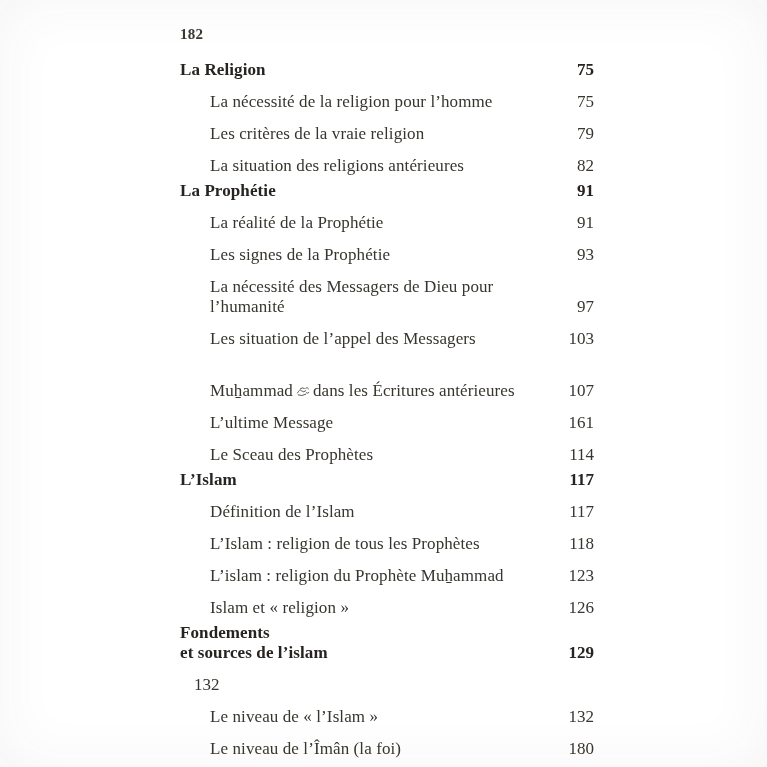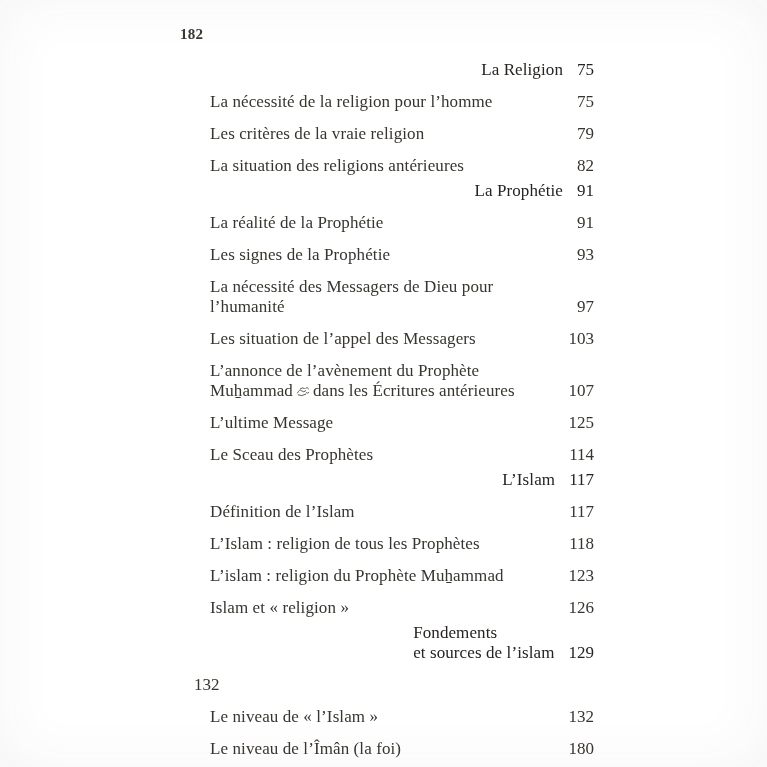--- a/index.html
+++ b/index.html
@@ -43,23 +43,22 @@
   }
   .row .title {
     white-space: pre-line;
     letter-spacing: 0.1px;
   }
   .row .pagenum {
     margin-left: 14px;
     flex: 0 0 auto;
   }
   .lvl1 {
-    font-weight: normal;
+    font-weight: bold;
     color: #262320;
-    justify-content: flex-end;
   }
   .lvl2 {
     color: #38352f;
     margin-top: 12px;
   }
   .lvl2 .title {
     padding-left: 30px;
   }
   .saws-icon {
     display: inline-block;
@@ -116,35 +115,35 @@
           <span class="title">La nécessité des Messagers de Dieu pour l’humanité</span>
           <span class="pagenum">97</span>
         </div>
 
       <div class="row lvl2">
           <span class="title">Les situation de l’appel des Messagers</span>
           <span class="pagenum">103</span>
         </div>
 
       <div class="row lvl2">
-          <span class="title"><span>L’annonce de l’avènement du Prophète</span><br><span>Muẖammad</span><svg class="saws-icon" viewBox="0 0 20 16" width="14" height="11">
+          <span class="title"><br><span>Muẖammad</span><svg class="saws-icon" viewBox="0 0 20 16" width="14" height="11">
               <g fill="none" stroke="#4a463f" stroke-width="1.3" stroke-linecap="round">
                 <path d="M2 10 Q5 4 8 7 T14 7"></path>
                 <path d="M3 13 Q8 15.5 14 12"></path>
                 <path d="M6 4 Q9 1.5 12 3.5"></path>
                 <path d="M14 3 q2 -2 4 1"></path>
                 <path d="M15 10 q2 1.5 3.5 -0.5"></path>
               </g>
             </svg><span>dans les Écritures antérieures</span></span>
           <span class="pagenum">107</span>
         </div>
 
       <div class="row lvl2">
           <span class="title">L’ultime Message</span>
-          <span class="pagenum">125</span>
+          <span class="pagenum">161</span>
         </div>
 
       <div class="row lvl2">
           <span class="title">Le Sceau des Prophètes</span>
           <span class="pagenum">114</span>
         </div>
 
       <div class="row lvl1">
           <span class="title">L’Islam</span>
           <span class="pagenum">117</span>

